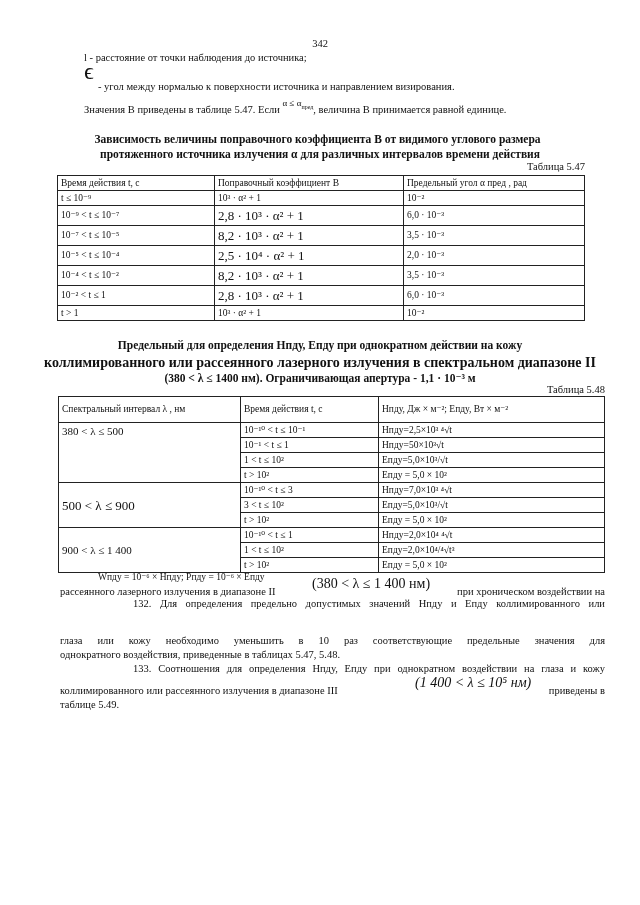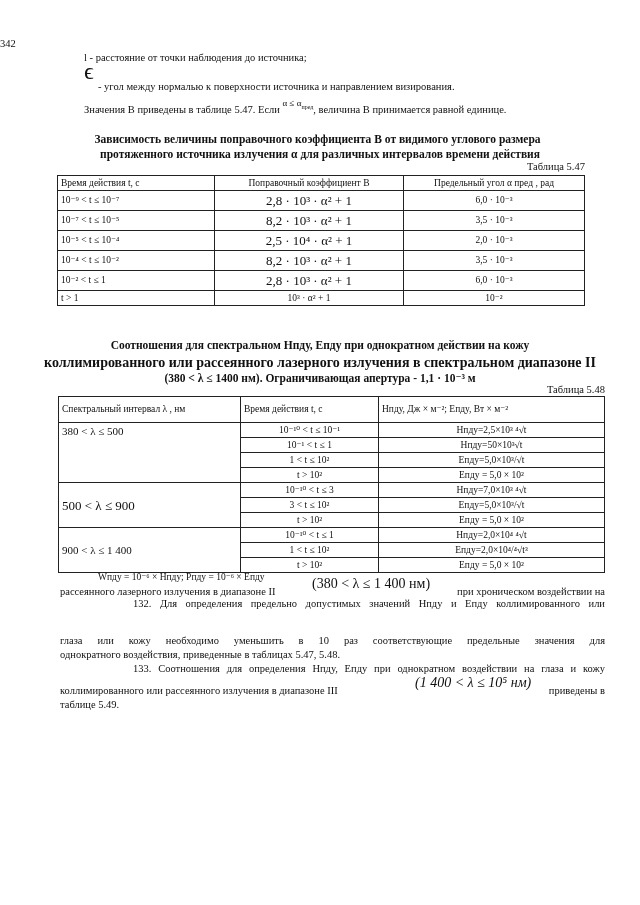--- a/index.html
+++ b/index.html
@@ -3,26 +3,26 @@
 <meta charset="utf-8">
 <style>
   html, body { margin:0; padding:0; background:#ffffff; }
   body { width:640px; height:905px; position:relative; overflow:hidden;
          font-family:"Liberation Serif", "DejaVu Serif", serif; color:#111; }
   .abs { position:absolute; white-space:nowrap; }
   .t9 { font-size:9.5px; }
   .t10 { font-size:10.5px; }
   .bold { font-weight:bold; }
   sub, sup { font-size:65%; line-height:0; }
-  .page-num { left:0; width:640px; text-align:left; top:38px; font-size:10.5px; }
+  .page-num { left:0; width:640px; text-align:center; top:38px; font-size:10.5px; }
   .eps { font-size:24px; left:84px; top:58px; }
   .center { text-align:center; }
   table.grid { position:absolute; border-collapse:collapse; font-size:9.5px; }
   table.grid td { border:1px solid #222; padding:0 3px; height:14px; line-height:13px; }
-  table.grid td.c { text-align:center; }
+  table.grid td.c { }
   table.grid td.formula { font-size:13px; }
   .justify { text-align:justify; text-align-last:justify; white-space:normal; }
   .paren { font-size:14px; }
 </style>
 </head>
 <body>
 
 <div class="abs page-num">342</div>
 
 <div class="abs t10" style="left:84px;top:52px;">l - расстояние от точки наблюдения до источника;</div>
@@ -36,20 +36,25 @@
 <div class="abs bold center" style="left:0;width:635px;top:133px;font-size:11.5px;">Зависимость величины поправочного коэффициента B от видимого углового размера</div>
 <div class="abs bold center" style="left:0;width:640px;top:148px;font-size:11.5px;">протяженного источника излучения α для различных интервалов времени действия</div>
 <div class="abs t10" style="right:55px;top:161px;">Таблица 5.47</div>
 
 <table class="grid" style="left:57px;top:175px;width:528px;">
   <tbody>
       <tr>
     <td style="width:150px;">Время действия t, с</td>
     <td class="c" style="width:182px;">Поправочный коэффициент B</td>
     <td class="c">Предельный угол α пред , рад</td>
+  </tr>
+  <tr>
+    <td>t ≤ 10⁻⁹</td>
+    <td class="c">10³ · α² + 1</td>
+    <td class="c">10⁻²</td>
   </tr>
   <tr style="height:20px;">
     <td>10⁻⁹ &lt; t ≤ 10⁻⁷</td>
     <td class="c formula">2,8 · 10³ · α² + 1</td>
     <td class="c">6,0 · 10⁻³</td>
   </tr>
   <tr style="height:20px;">
     <td>10⁻⁷ &lt; t ≤ 10⁻⁵</td>
     <td class="c formula">8,2 · 10³ · α² + 1</td>
     <td class="c">3,5 · 10⁻³</td>
@@ -70,21 +75,21 @@
     <td class="c">6,0 · 10⁻³</td>
   </tr>
   <tr>
     <td>t &gt; 1</td>
     <td class="c">10³ · α² + 1</td>
     <td class="c">10⁻²</td>
   </tr>
 </tbody>
   </table>
 
-<div class="abs bold center" style="left:0;width:640px;top:339px;font-size:11.5px;">Соотношения для спектральном Hпду, Eпду при однократном действии на кожу</div>
+<div class="abs bold center" style="left:0;width:640px;top:339px;font-size:11.5px;">Предельный для определения Hпду, Eпду при однократном действии на кожу</div>
 <div class="abs bold center" style="left:0;width:640px;top:355px;font-size:14px;">коллимированного или рассеянного лазерного излучения в спектральном диапазоне II</div>
 <div class="abs bold center" style="left:0;width:640px;top:371px;font-size:11.5px;">(380 &lt; λ ≤ 1400 нм). Ограничивающая апертура - 1,1 · 10⁻³ м</div>
 <div class="abs t10" style="right:35px;top:384px;">Таблица 5.48</div>
 
 <table class="grid" style="left:58px;top:396px;width:547px;">
   <tbody>
       <tr style="height:26px;">
     <td style="width:175px;">Спектральный интервал λ , нм</td>
     <td style="width:131px;">Время действия t, с</td>
     <td>Hпду, Дж × м⁻²; Eпду, Вт × м⁻²</td>

